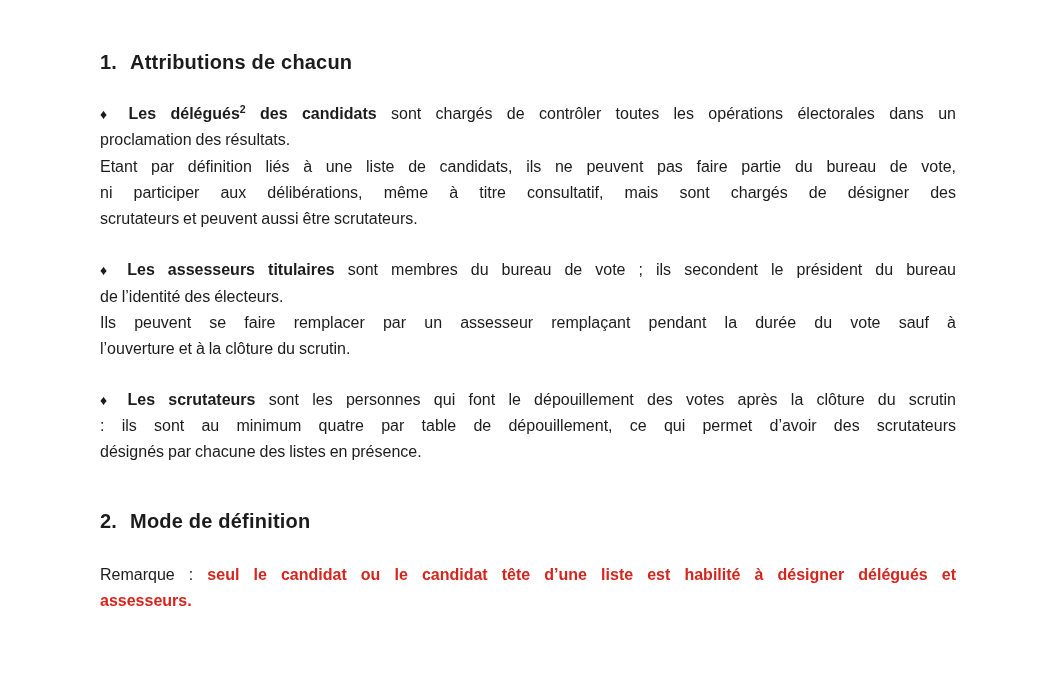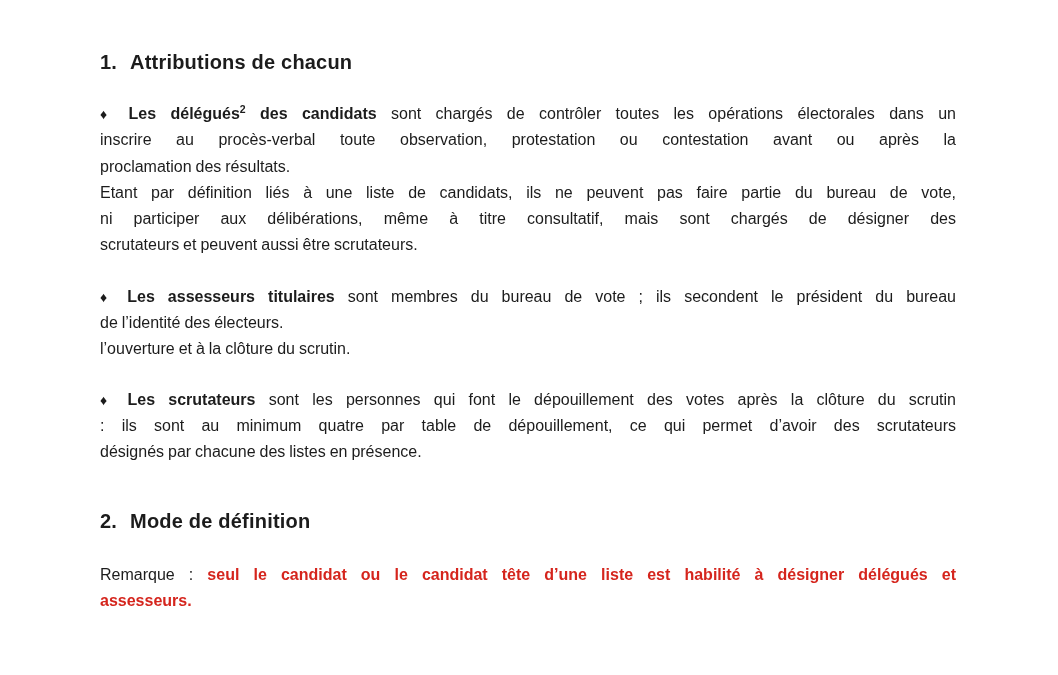--- a/index.html
+++ b/index.html
@@ -61,36 +61,36 @@
 <body>
 
 <div class="page">
 
   <div class="heading h1">
     <span class="num">1.</span><span>Attributions de chacun</span>
   </div>
 
   <div class="para p-delegates">
       <div class="line"><span class="run-bullet">♦</span><span class="run-b">Les délégués</span><span class="run-sup">2</span><span class="run-b"> des candidats</span><span class="run-n"> sont chargés de contrôler toutes les opérations électorales dans un</span></div>
-      <div class="line"><span class="run-n">inscrire au procès-verbal toute observation, protestation ou contestation avant ou après la</span></div>
       <div class="line line-last"><span class="run-n">proclamation des résultats.</span></div>
     </div>
 
   <div class="para p-delegates-cont">
       <div class="line"><span class="run-n">Etant par définition liés à une liste de candidats, ils ne peuvent pas faire partie du bureau de vote,</span></div>
       <div class="line"><span class="run-n">ni participer aux délibérations, même à titre consultatif, mais sont chargés de désigner des</span></div>
       <div class="line line-last"><span class="run-n">scrutateurs et peuvent aussi être scrutateurs.</span></div>
     </div>
 
   <div class="para p-assessors">
       <div class="line"><span class="run-bullet">♦</span><span class="run-b">Les assesseurs titulaires</span><span class="run-n"> sont membres du bureau de vote ; ils secondent le président du bureau</span></div>
       <div class="line line-last"><span class="run-n">de l’identité des électeurs.</span></div>
     </div>
 
   <div class="para p-assessors-cont">
+      <div class="line"><span class="run-n">Ils peuvent se faire remplacer par un assesseur remplaçant pendant la durée du vote sauf à</span></div>
       <div class="line line-last"><span class="run-n">l’ouverture et à la clôture du scrutin.</span></div>
     </div>
 
   <div class="para p-tellers">
       <div class="line"><span class="run-bullet">♦</span><span class="run-b">Les scrutateurs</span><span class="run-n"> sont les personnes qui font le dépouillement des votes après la clôture du scrutin</span></div>
       <div class="line"><span class="run-n">: ils sont au minimum quatre par table de dépouillement, ce qui permet d’avoir des scrutateurs</span></div>
       <div class="line line-last"><span class="run-n">désignés par chacune des listes en présence.</span></div>
     </div>
 
   <div class="heading h2">

